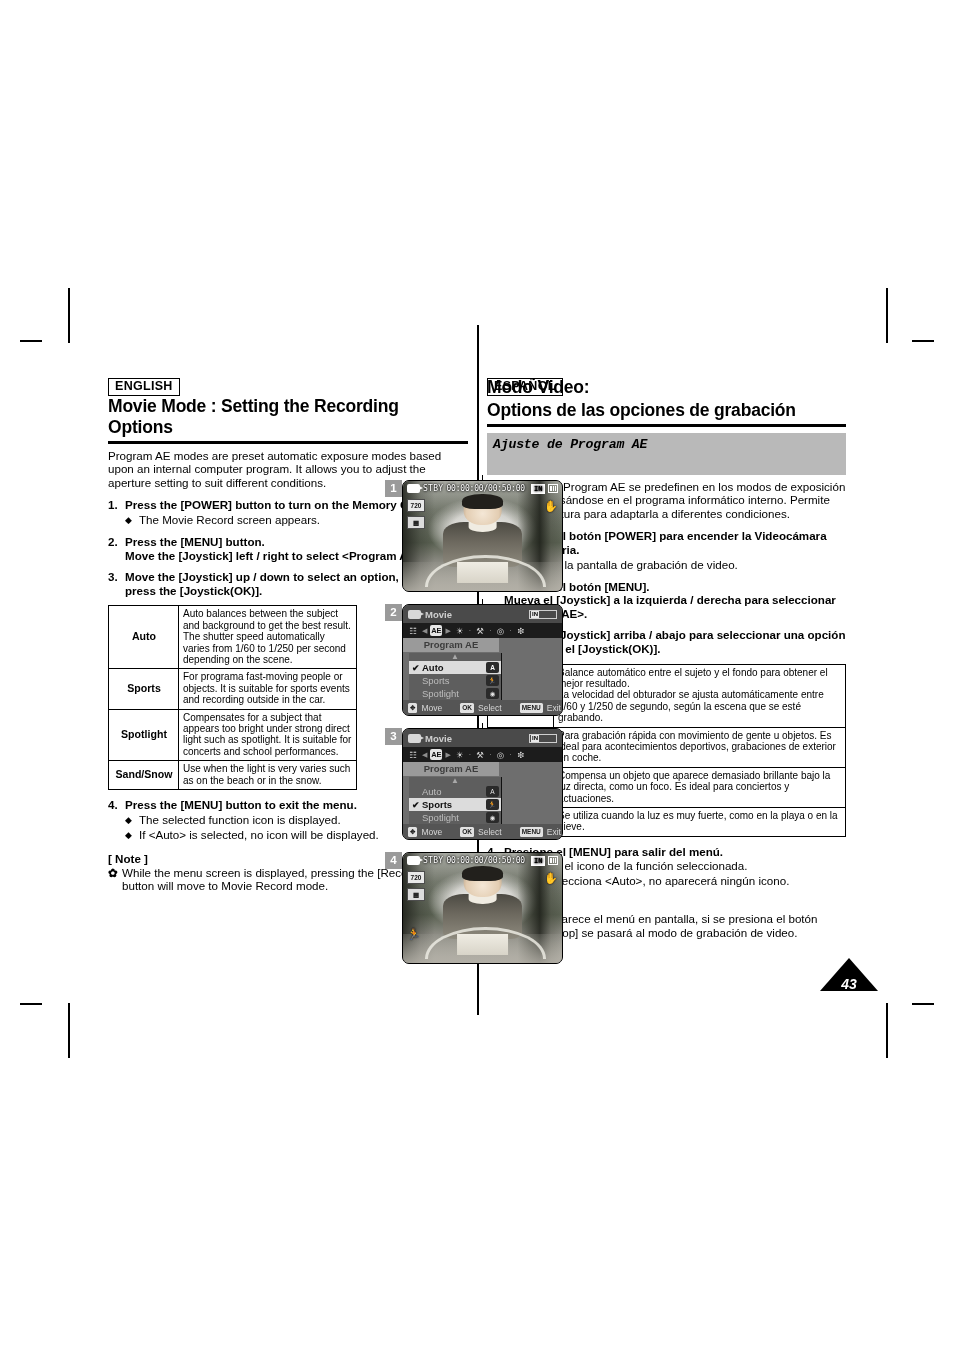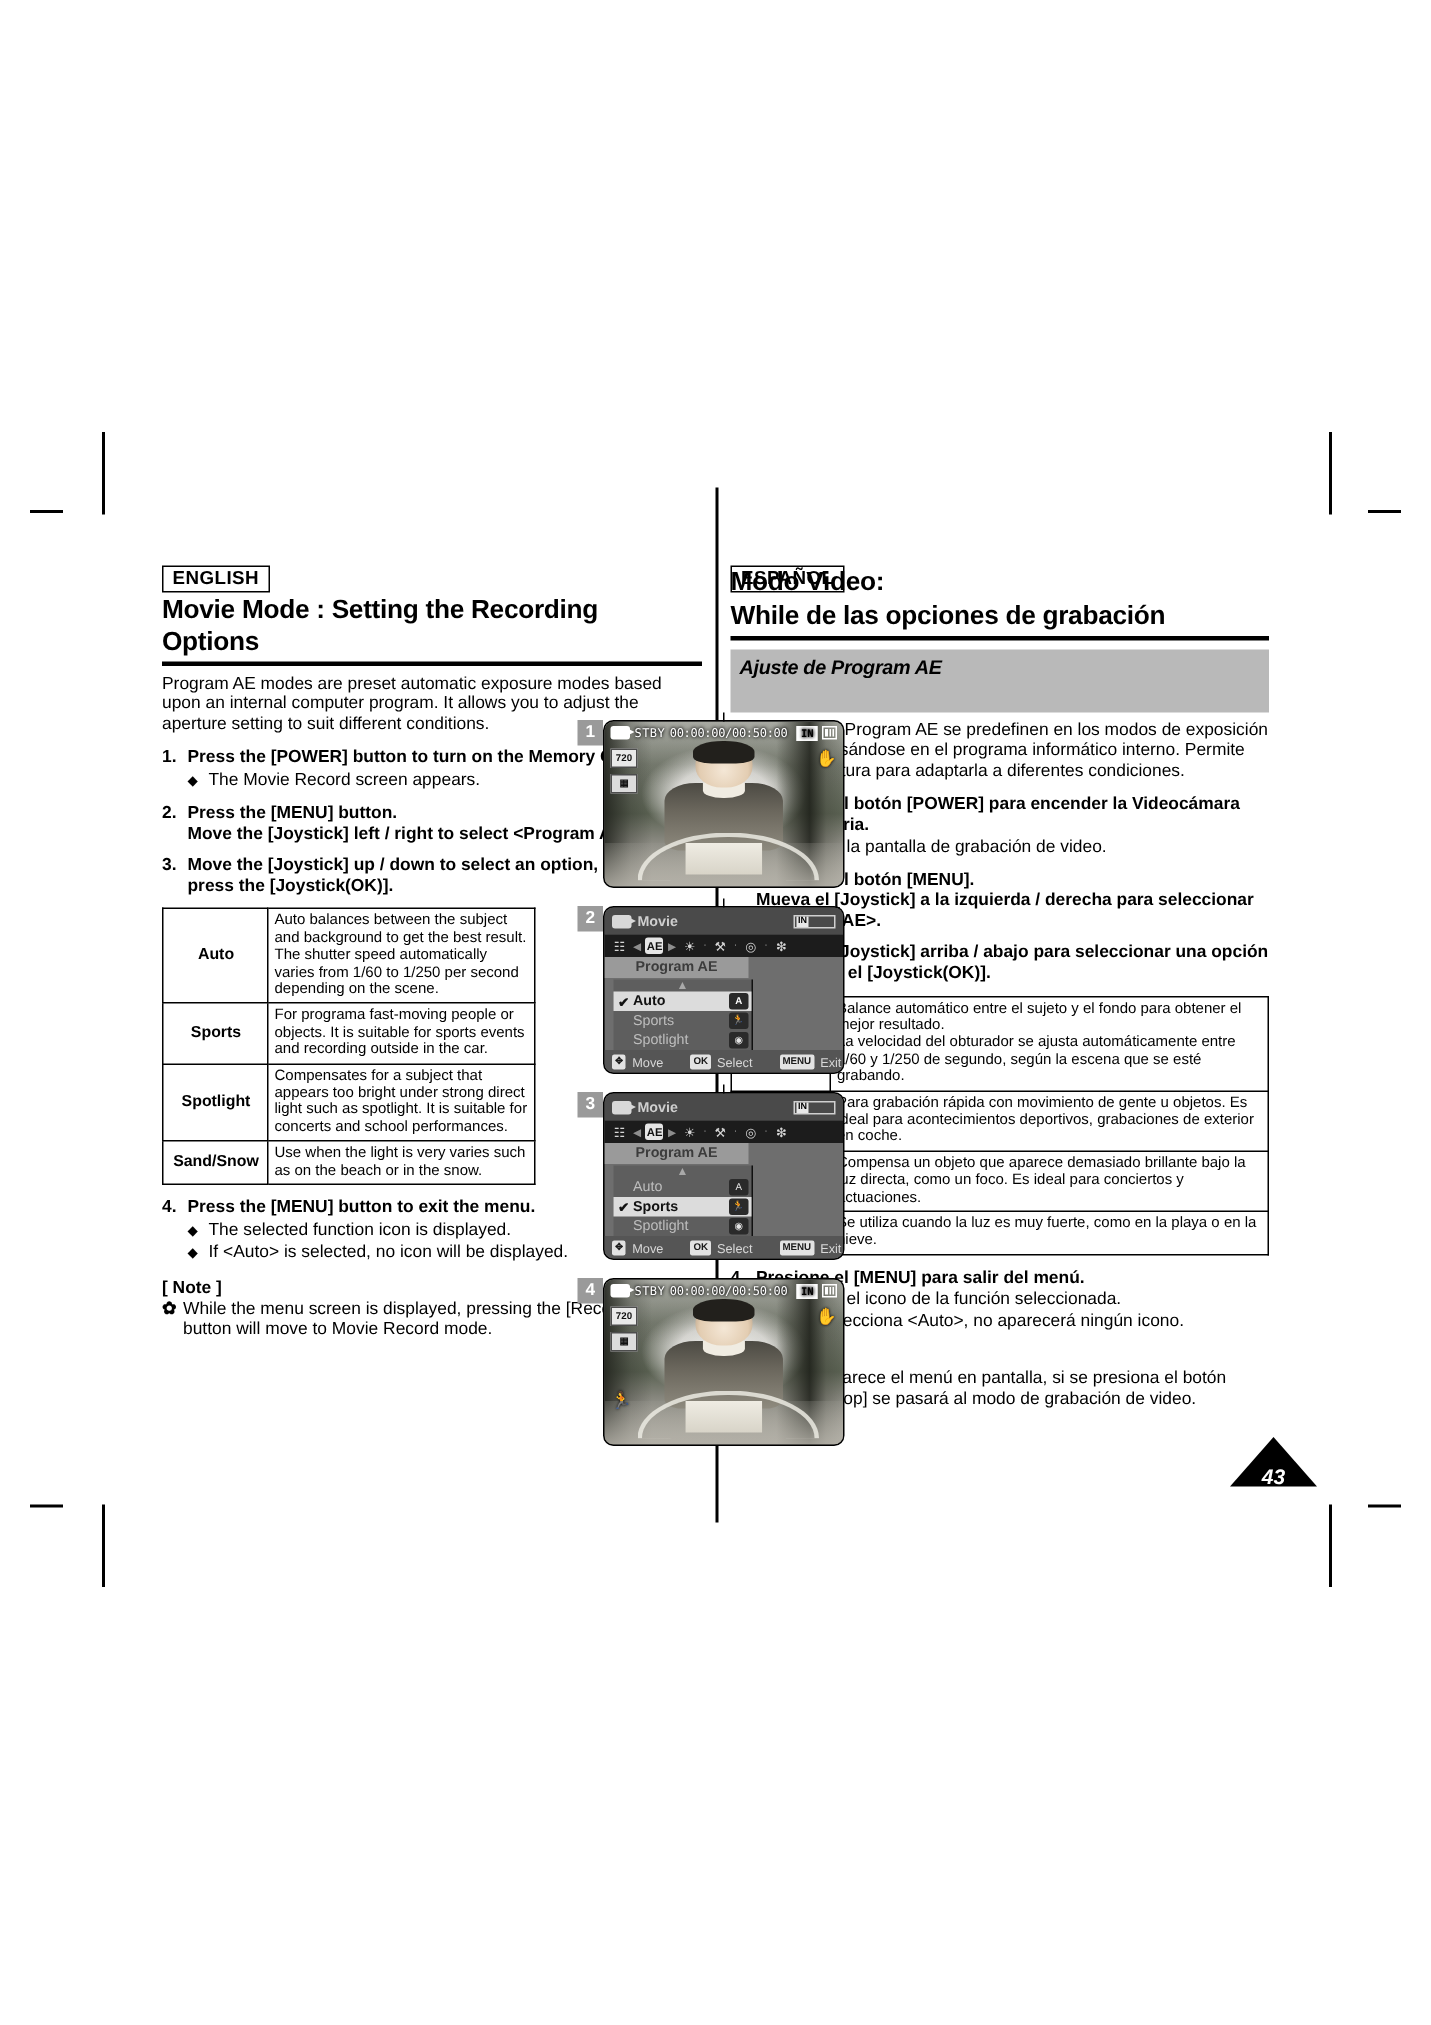--- a/index.html
+++ b/index.html
@@ -80,21 +80,21 @@
   .sect-bar {
     background: #b9b9b9;
     font-style: italic;
     font-weight: bold;
     font-size: 13.2px;
     line-height: 17px;
     padding: 3px 5px 3px 6px;
     margin-top: 6px;
     letter-spacing: -0.2px;
   }
-  .sect-bar.two-line { min-height: 36px; }
+  .sect-bar.two-line { min-height: 36px; font-family: Liberation Mono, monospace; }
 
   
   .intro {
     font-size: 11.6px;
     line-height: 13.6px;
     margin-top: 5px;
   }
 
   .steps { margin-top: 9px; }
   .step {
@@ -615,21 +615,21 @@
       </div>
     </div>
 
     <div class="col-es">
 
       <div class="lang-row lang-row-es">
         <span class="lang-badge">ESPAÑOL</span>
       </div>
 
       <div class="runhead runhead-es">Modo Video:</div>
-      <div class="runhead">While de las opciones de grabación</div>
+      <div class="runhead">Options de las opciones de grabación</div>
       <div class="rule-thick"></div>
 
       <div class="sect-bar two-line">
         <div>Ajuste de Program AE</div>
       </div>
 
       <div class="intro">Los modos de Program AE se predefinen en los modos de exposición automática basándose en el programa informático interno. Permite ajustar la apertura para adaptarla a diferentes condiciones.</div>
 
       <div class="steps">
 

